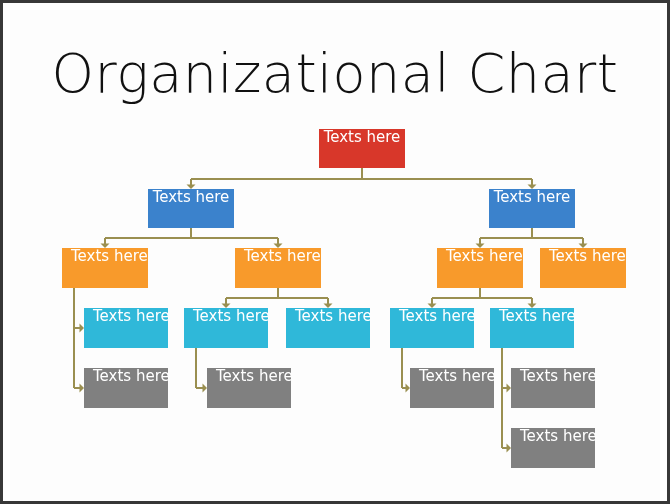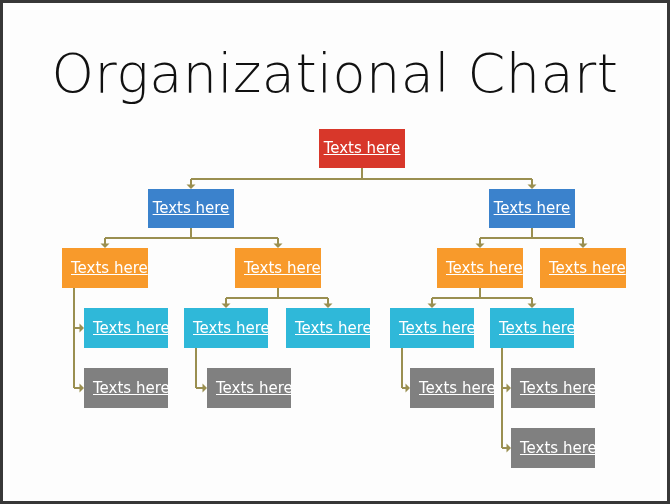--- a/index.html
+++ b/index.html
@@ -47,30 +47,29 @@
     position: absolute;
     left: 0; top: 0;
     width: 664px;
     height: 498px;
     pointer-events: none;
   }
   .node {
     position: absolute;
     box-sizing: border-box;
     display: flex;
-    align-items: center;
+    align-items: flex-start;
     justify-content: flex-start;
     padding-left: 9px;
     color: #ffffff;
     font-family: "DejaVu Sans", sans-serif;
     font-size: 15px;
     line-height: 17px;
     white-space: nowrap;
     overflow: hidden;
-    text-decoration: underline;
   }
   .node.center { justify-content: center; padding-left: 0; }
   .lvl-root  { background: #d8372a; }
   .lvl-blue  { background: #3b82cc; }
   .lvl-orange{ background: #f89a2b; }
   .lvl-cyan  { background: #2fb8d9; }
   .lvl-gray  { background: #808080; }
 </style>
 </head>
 <body>

